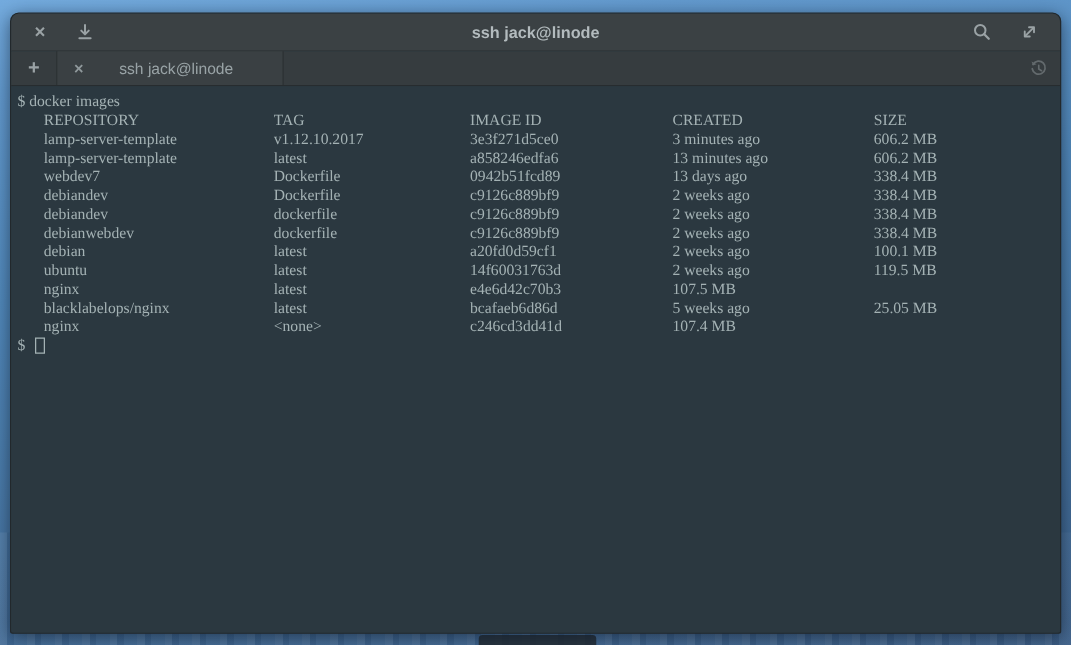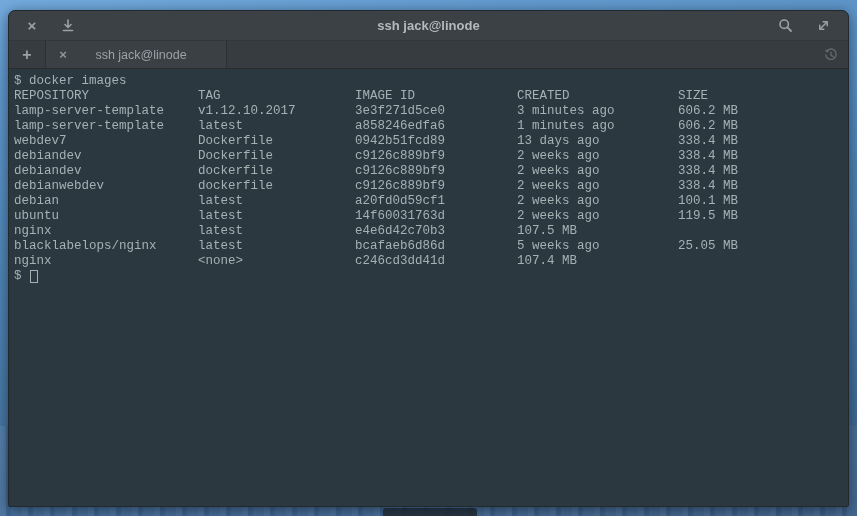--- a/index.html
+++ b/index.html
@@ -50,26 +50,26 @@
     width:181px; display:flex; align-items:center; gap:8px; padding:0 10px;
     background:#3a4043; border-right:1px solid #2b3033;
   }
   .tab-close { color:#8f989b; font-size:13px; font-weight:bold; width:14px; text-align:center; }
   .tab-label { flex:1; text-align:center; color:#99a3a6; font-size:12.5px; padding-right:12px;
     white-space:nowrap; overflow:hidden; }
   .tabbar-spacer { flex:1; }
   .history-btn { width:34px; display:flex; align-items:center; justify-content:center; opacity:.45; }
   .screen {
     flex:1; background:#2b3840; padding:5px 6px 4px 5px;
-    font-family:Liberation Mono, monospace;
+    font-family:Liberation Serif, serif;
     font-size:12.5px; line-height:15px; color:#a4b2b4;
     border-radius:0 0 2px 2px; overflow:hidden;
   }
   .term-line { white-space:pre; }
-  .t-row { display:grid; grid-template-columns:184px 157px 162px 161px 1fr; }
+  .t-row { display:grid; grid-template-columns:184px 157px 162px 161px 1fr;margin-left:21px; }
   .t-row span { white-space:pre; overflow:hidden; }
   .prompt-line { display:flex; align-items:center; }
   .cursor {
     display:inline-block; width:8px; height:13px; margin-left:8px;
     border:1px solid #a4b2b4; background:transparent;
   }
   .dock-peek {
     position:absolute; left:383px; bottom:0; width:94px; height:8px;
     background:#242b31; border-radius:3px 3px 0 0; opacity:.85; z-index:1;
   }
@@ -145,21 +145,21 @@
           <span>v1.12.10.2017</span>
           <span>3e3f271d5ce0</span>
           <span>3 minutes ago</span>
           <span>606.2 MB</span>
         </div>
 
         <div class="t-row">
           <span>lamp-server-template</span>
           <span>latest</span>
           <span>a858246edfa6</span>
-          <span>1 minutes ago</span>
+          <span>13 minutes ago</span>
           <span>606.2 MB</span>
         </div>
 
         <div class="t-row">
           <span>webdev7</span>
           <span>Dockerfile</span>
           <span>0942b51fcd89</span>
           <span>13 days ago</span>
           <span>338.4 MB</span>
         </div>

